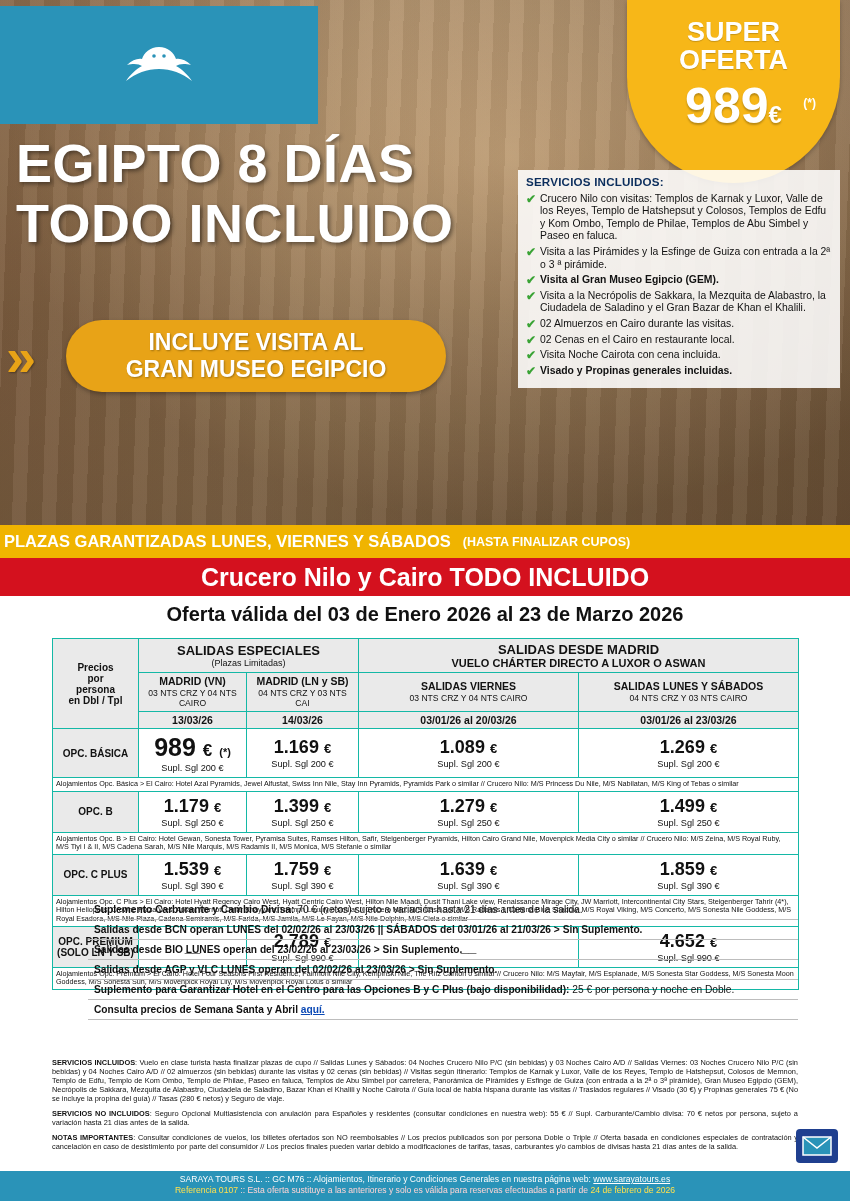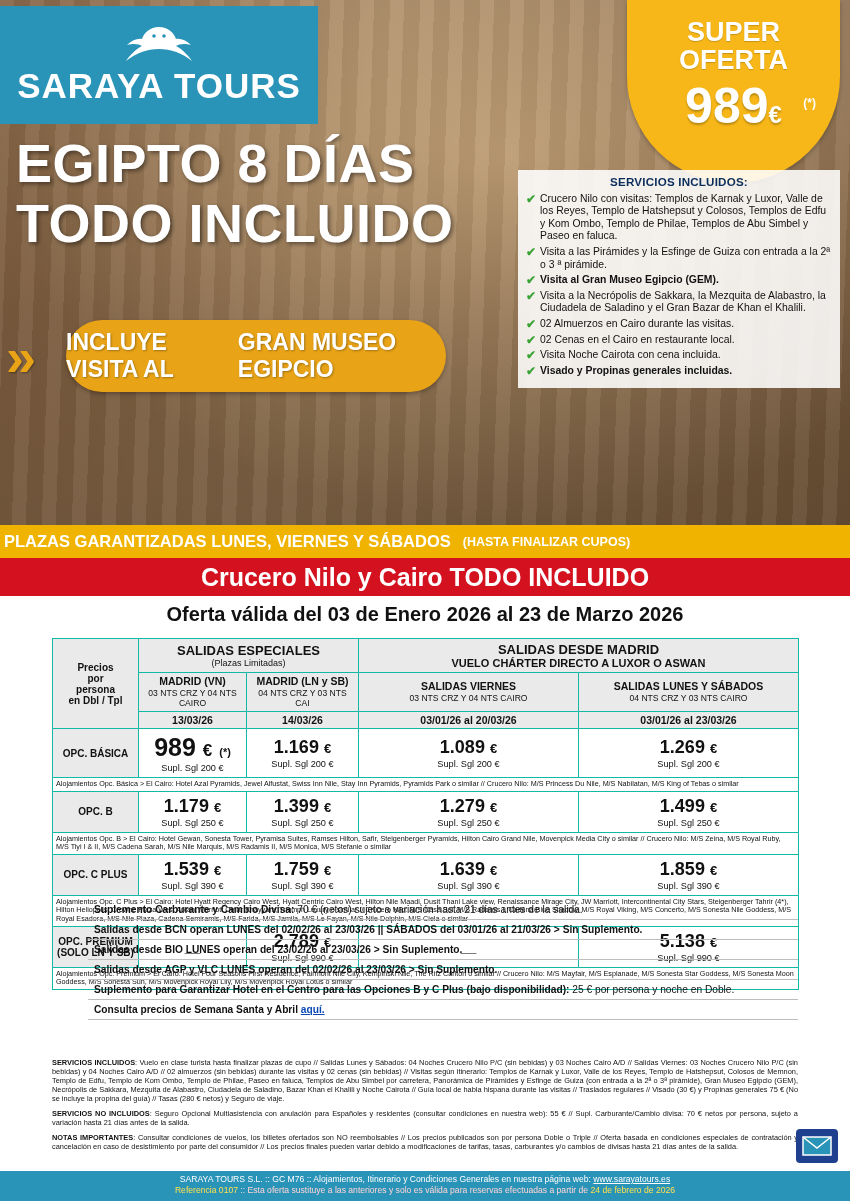--- a/index.html
+++ b/index.html
@@ -74,41 +74,41 @@
     color:#ffffff; font-weight:bold; font-size: 54px; line-height: 60px;
     letter-spacing: 0.5px;
     text-shadow: 2px 2px 4px rgba(0,0,0,.45);
   }
 
   .museo-pill {
     position:absolute; left: 66px; top: 320px; z-index:4;
     width: 380px; height: 72px;
     background:#e8a317;
     border-radius: 40px;
-    display:flex; flex-direction:row; align-items:center; justify-content:center;
+    display:flex; flex-direction:column; align-items:center; justify-content:center;
     color:#fff; font-weight:bold; font-size: 23px; line-height: 27px;
     text-shadow: 1px 1px 2px rgba(0,0,0,.3);
     box-shadow: 0 2px 4px rgba(0,0,0,.3);
   }
   .chevrons {
     position:absolute; left: 6px; top: 330px; z-index:5;
     color:#e8a317; font-size: 54px; font-weight:bold; line-height: 54px;
     text-shadow: 1px 1px 2px rgba(0,0,0,.35);
   }
 
   .services-box {
     position:absolute; right: 10px; top: 170px; z-index:4;
     width: 322px;
     background: rgba(255,255,255,0.88);
     padding: 6px 8px 8px 8px;
     font-size: 10.4px; line-height: 12.6px;
     color:#111;
   }
   .services-box h4 {
-    margin:0 0 4px 0; text-align:center; font-size: 11.6px; color:#0b2d5c;
+    margin:0 0 4px 0; font-size: 11.6px; color:#0b2d5c;
     letter-spacing: .2px;
   }
   .srv { display:flex; align-items:flex-start; margin-bottom: 3px; }
   .srv .tick { color:#3aa335; font-size: 12px; font-weight:bold; margin-right:4px; line-height:12px; }
 
   
   .bar-yellow {
     position:absolute; left:0; top: 525px; width:850px; height: 33px;
     background:#f0b400;
     display:flex; align-items:center; padding-left: 4px;
@@ -195,21 +195,20 @@
 <body>
 
 <div class="hero">
 
   <div class="logo-box">
     <svg class="logo-falcon" viewBox="0 0 90 40">
       <path d="M45 3 C36 3 30 9 28 15 C24 14 18 16 13 21 C20 19 25 20 28 22 C22 25 16 31 12 37 C22 29 33 25 45 25 C57 25 68 29 78 37 C74 31 68 25 62 22 C65 20 70 19 77 21 C72 16 66 14 62 15 C60 9 54 3 45 3 Z" fill="#ffffff"></path>
       <circle cx="40" cy="12" r="1.8" fill="#2a93b8"></circle>
       <circle cx="50" cy="12" r="1.8" fill="#2a93b8"></circle>
     </svg>
-    <div class="logo-text">SARAYA TOURS</div>
   </div>
 
   <div class="super-oferta">
     <div class="so-l1">SUPER</div>
     <div class="so-l2">OFERTA</div>
     <div class="so-ast">(*)</div>
     <div class="so-price">
       <span>989</span><span class="eu">€</span>
     </div>
   </div>
@@ -406,21 +405,21 @@
       <div class="p" style="font-size:14px">__</div>
     </td>
     <td class="price-cell">
       <div class="p"><span>2.789</span> <span class="eu">€</span></div>
       <div class="sup">Supl. Sgl 990 €</div>
     </td>
     <td class="price-cell">
       <div class="p" style="font-size:14px">__</div>
     </td>
     <td class="price-cell">
-      <div class="p"><span>5.138</span> <span class="eu">€</span></div>
+      <div class="p"><span>4.652</span> <span class="eu">€</span></div>
       <div class="sup">Supl. Sgl 990 €</div>
     </td>
   </tr>
   <tr class="note-row">
     <td colspan="5">Alojamientos Opc. Premium &gt; El Cairo: Hotel Four Seasons First Residence, Fairmont Nile City, Kempinski Nile, The Ritz Carlton o similar // Crucero Nilo: M/S Mayfair, M/S Esplanade, M/S Sonesta Star Goddess, M/S Sonesta Moon Goddess,  M/S Sonesta Sun, M/S Movenpick Royal Lily, M/S Movenpick Royal Lotus o similar</td>
   </tr>
 </tbody>
     </table>
 </div>
 

